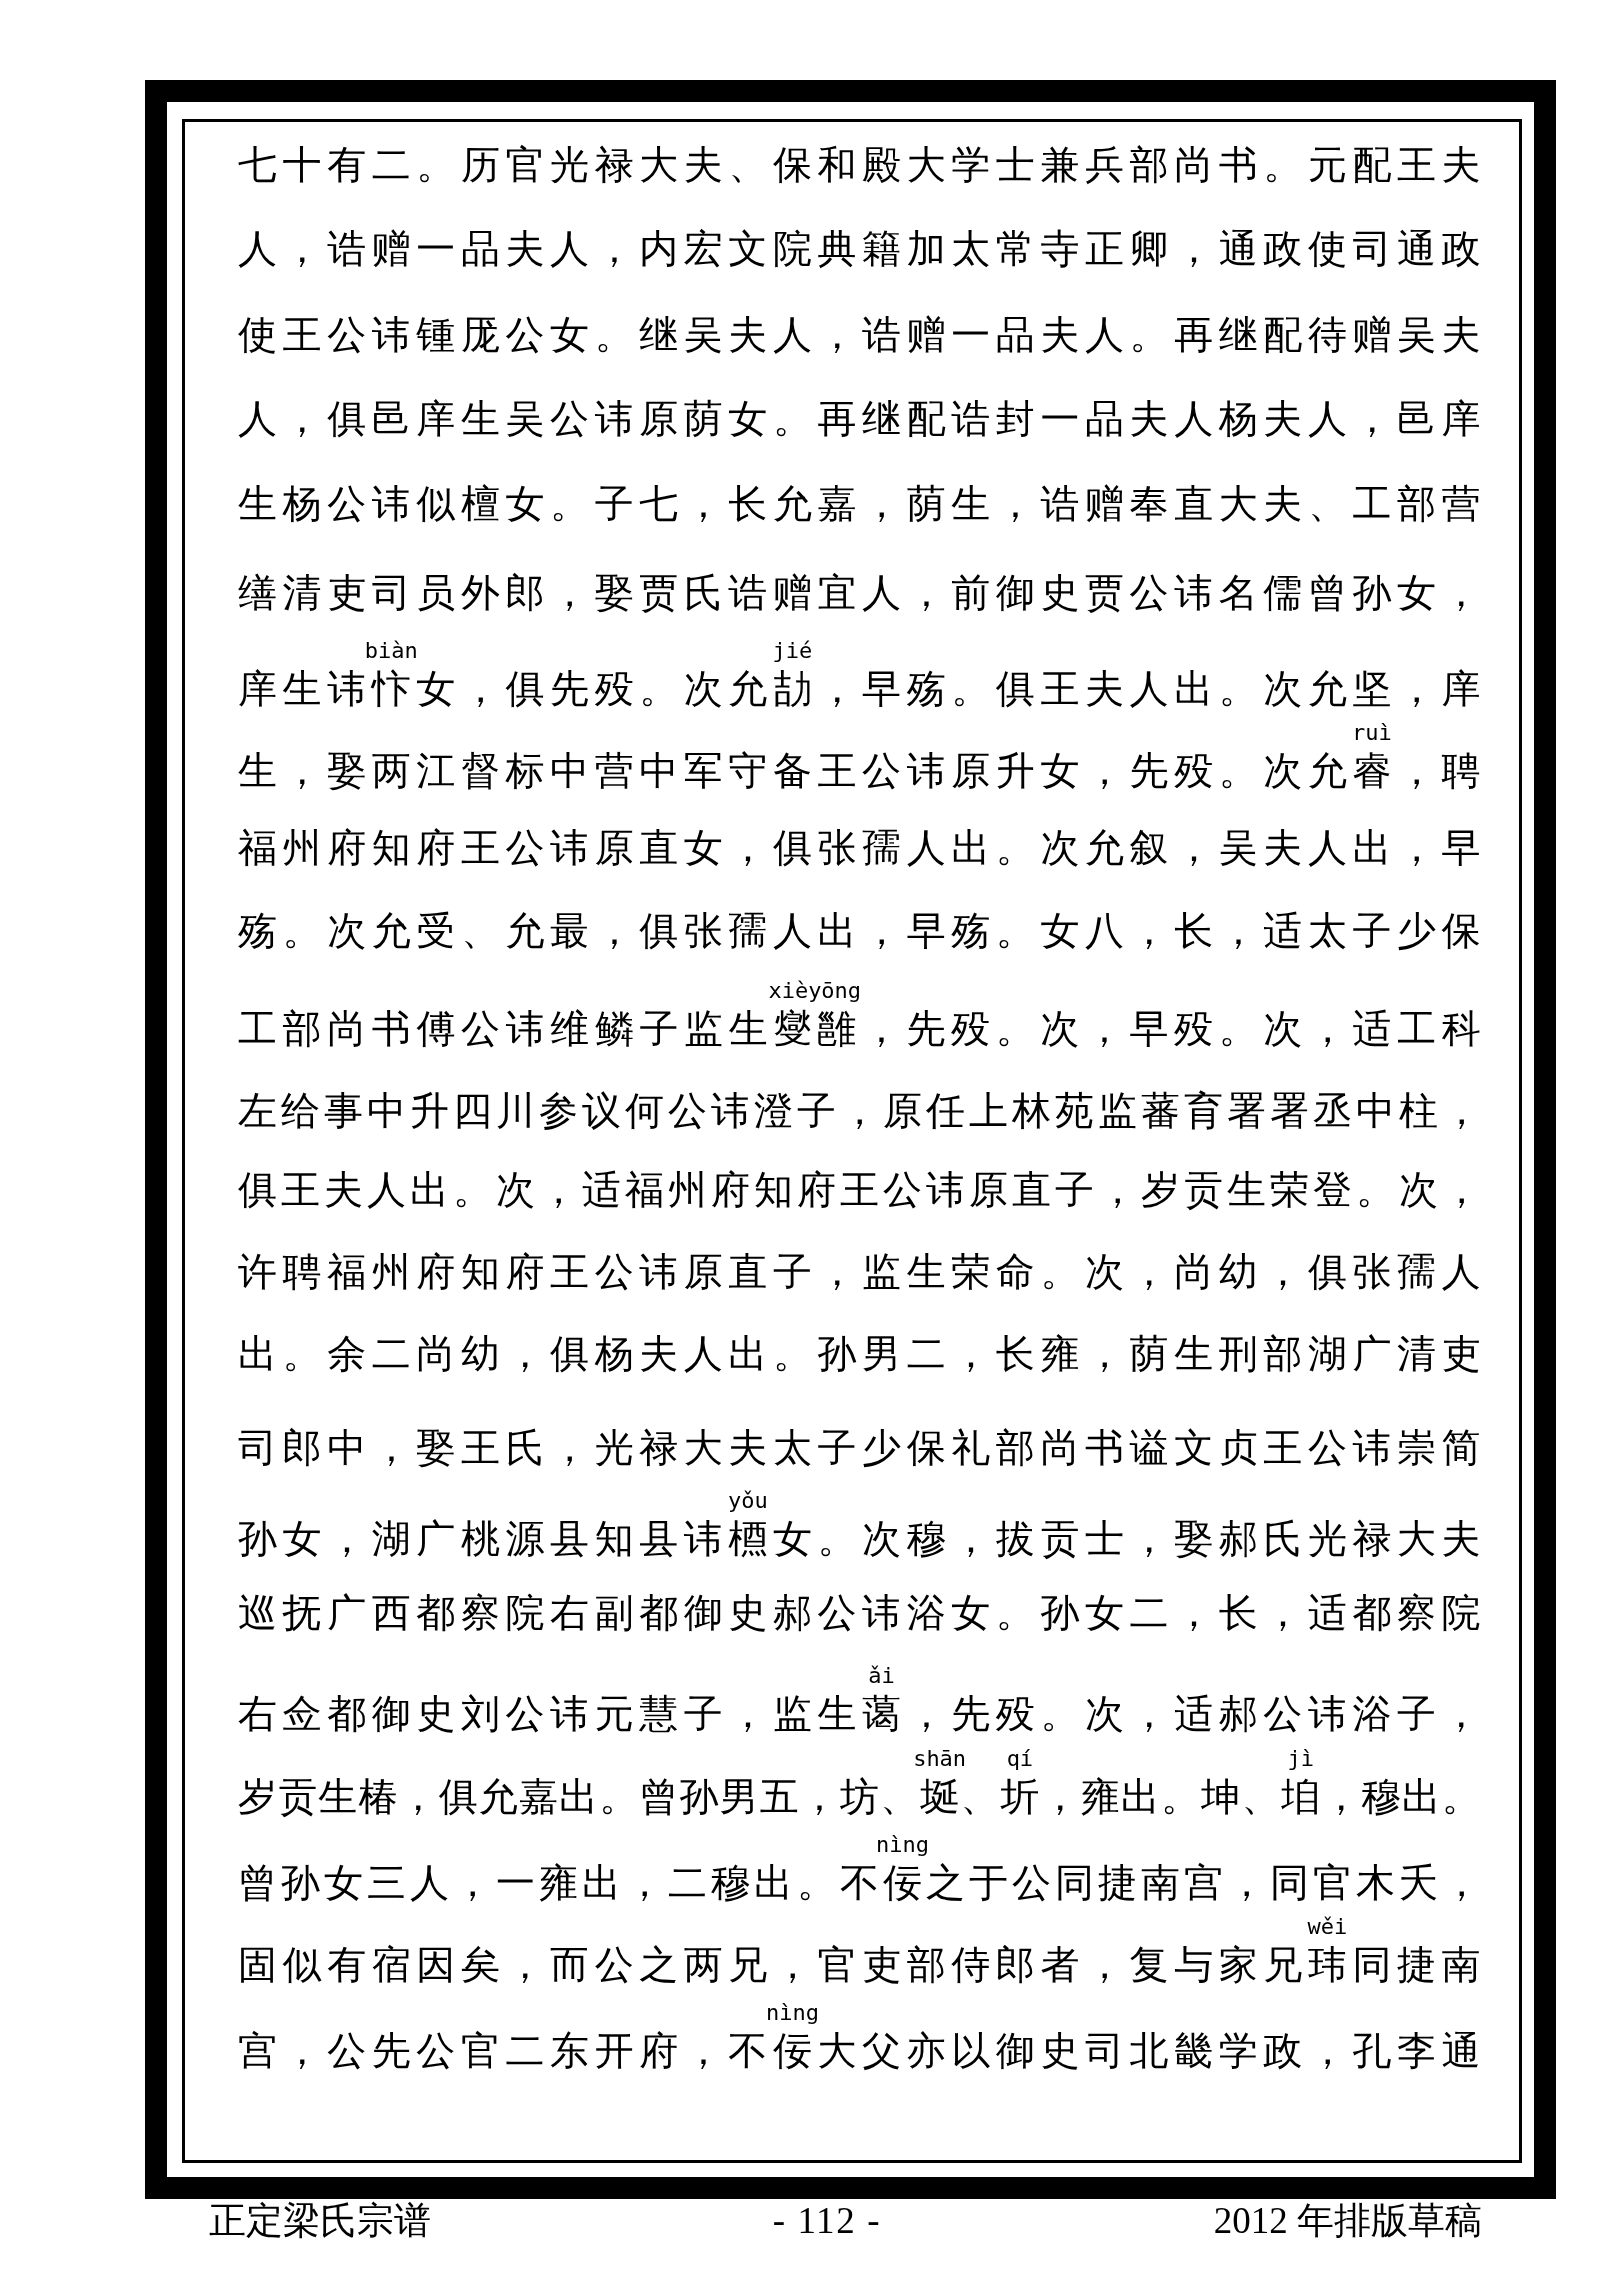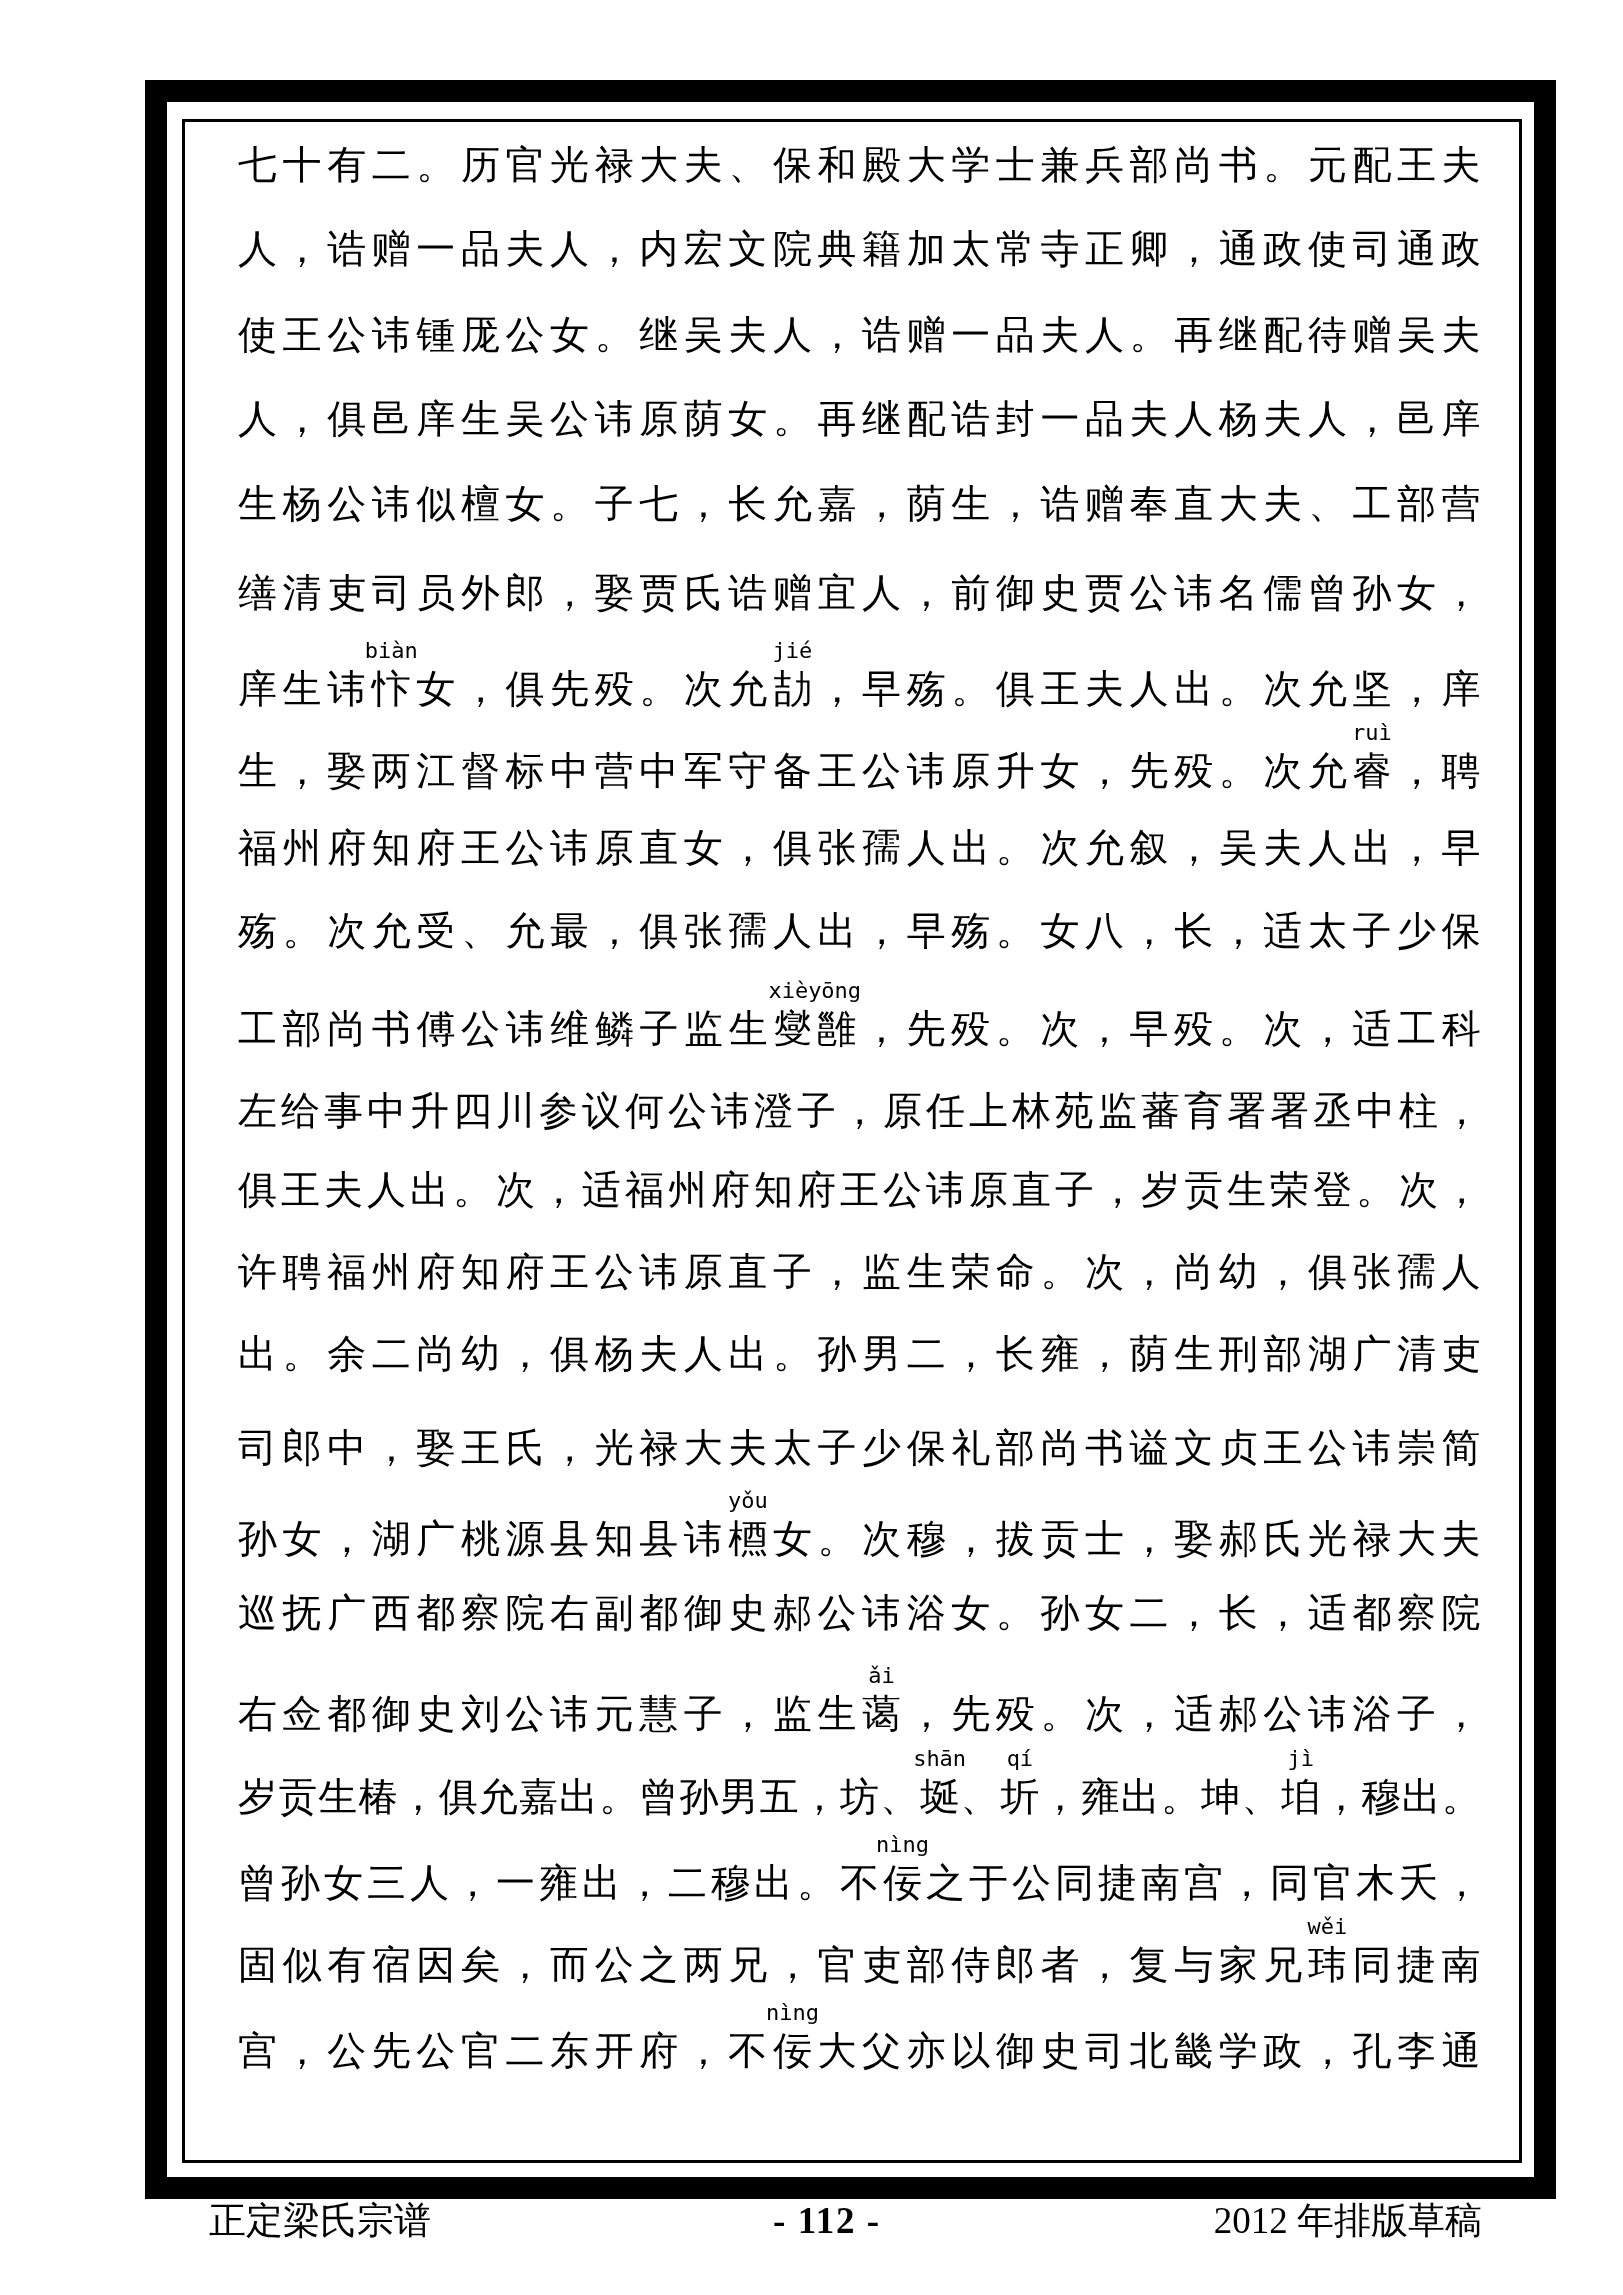--- a/index.html
+++ b/index.html
@@ -77,21 +77,21 @@
     left: 209px;
     top: 2201px;
     width: 1273px;
     display: flex;
     justify-content: space-between;
     align-items: flex-start;
     font-size: 37px;
     line-height: 1.1;
   }
   .footer .page-num {
-    font-weight: bold;
+    font-weight: normal;
     letter-spacing: 1.6px;
     margin-left: 9px;
   }
 </style>
 </head>
 <body>
 
 <div class="thick-frame"></div>
 
 <div class="inner-frame">

